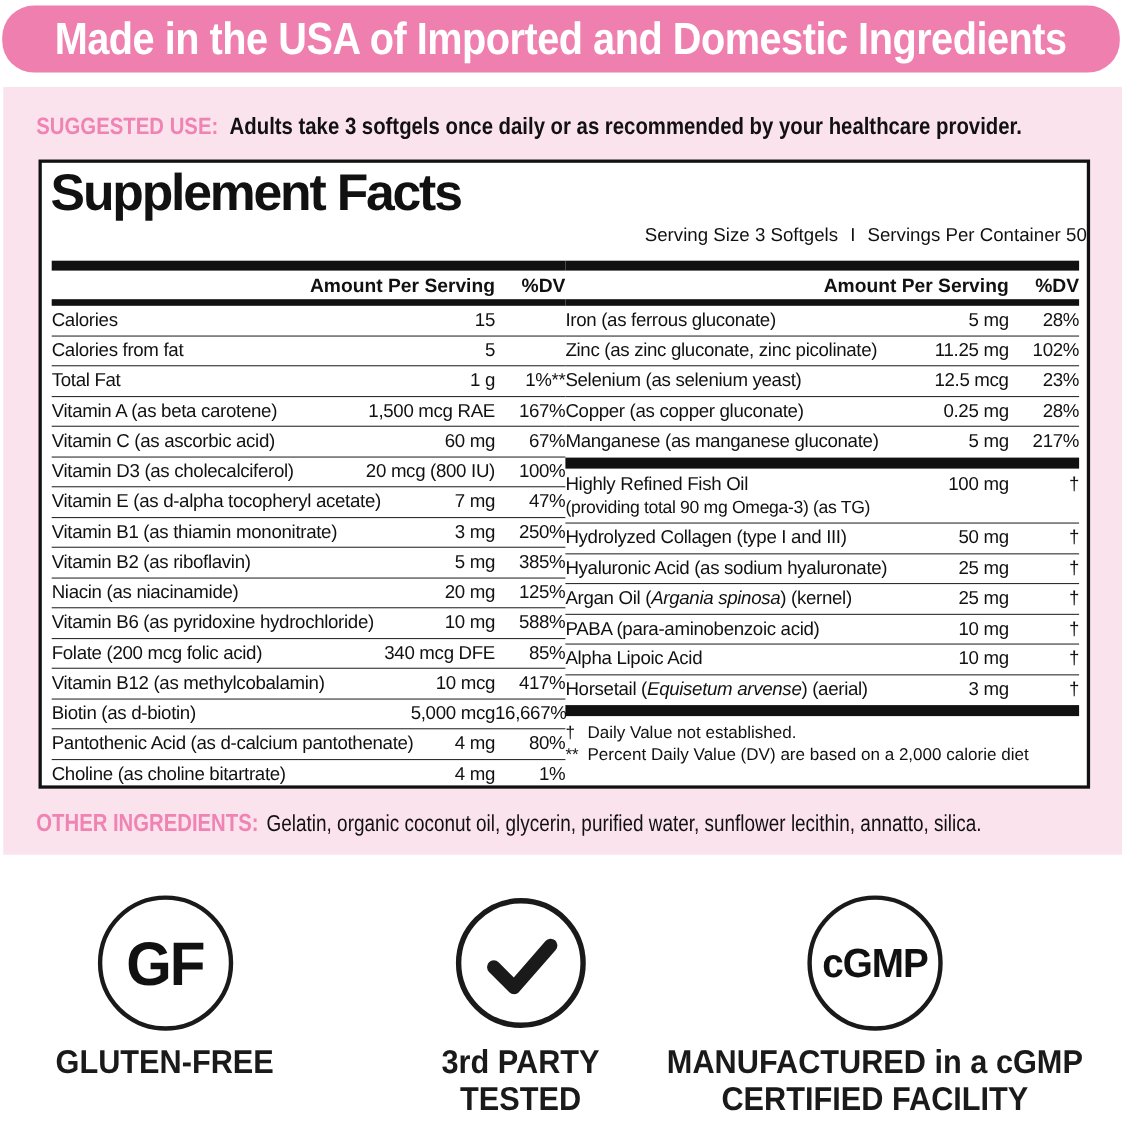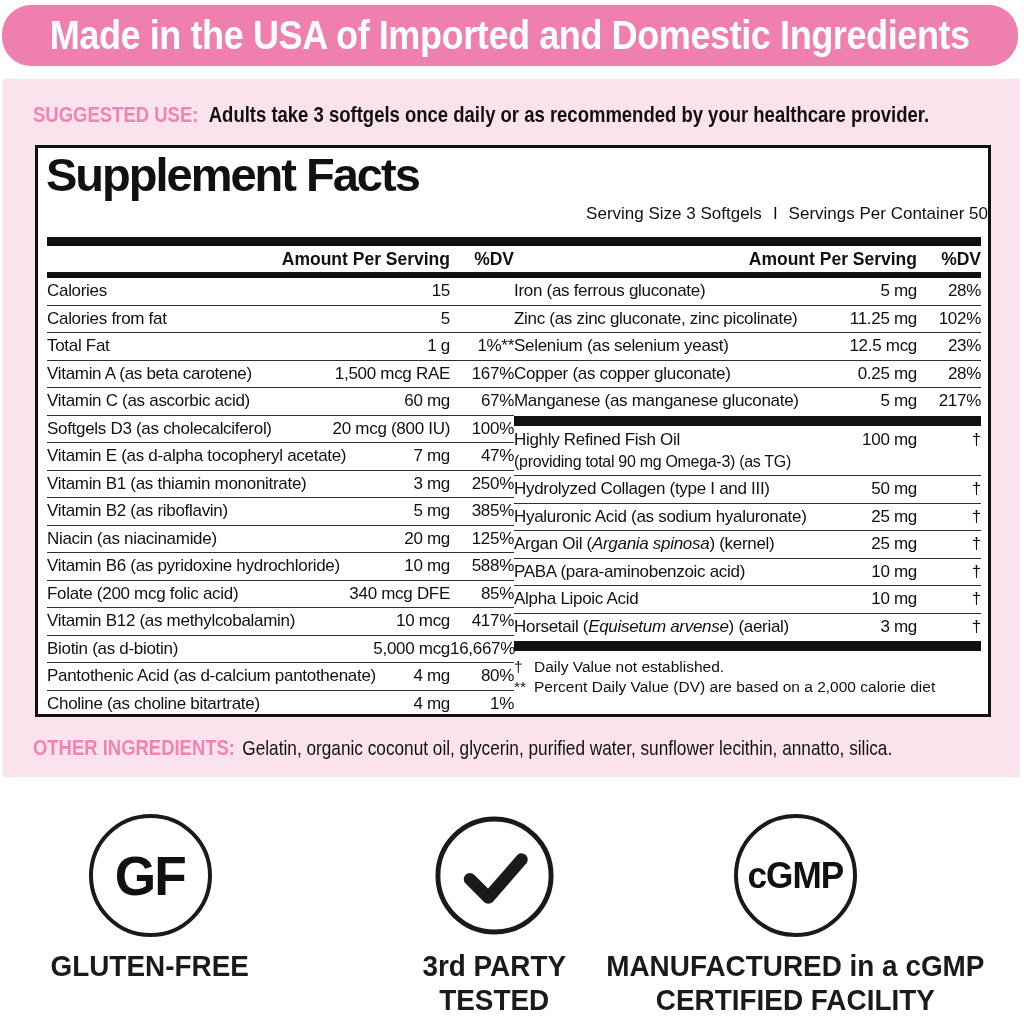--- a/index.html
+++ b/index.html
@@ -43,21 +43,21 @@
   .fn-mark{width:20px;flex:none;}
   .fn-text{flex:1;}
   
   .other{position:absolute;left:30px;top:656px;font-size:21px;white-space:nowrap;
     transform:scaleX(0.82);transform-origin:left center;}
   .other .pink-label{color:#ef84b4;font-weight:bold;font-size:22.5px;margin-right:9px;}
   
   .badges{position:absolute;left:0;top:814px;width:1024px;height:206px;}
   .badge{position:absolute;top:0;display:flex;flex-direction:column;align-items:center;}
   .badge1{left:30px;width:240px;}
-  .badge2{left:374px;width:240px;}
+  .badge2{left:353px;width:240px;}
   .badge3{left:608px;width:374px;}
   .circle{width:123px;height:123px;border:4.5px solid #1a1a1a;border-radius:50%;
     display:flex;align-items:center;justify-content:center;box-sizing:border-box;background:#fff;flex:none;}
   .gf-text{font-size:56px;font-weight:bold;letter-spacing:-2px;transform:scaleX(0.95);}
   .cgmp-text{font-size:37px;font-weight:bold;letter-spacing:-1px;transform:scaleX(0.95);}
   .badge-label{margin-top:12px;font-size:30px;font-weight:bold;text-align:center;
     line-height:1.12;transform:scaleX(0.93);white-space:nowrap;color:#1a1a1a;}
   .check-svg{display:block;}
 </style>
 </head>
@@ -117,21 +117,21 @@
             </div>
             <div class="nrow">
               <div class="nline">
                 <span class="n-name"><span>Vitamin C (as ascorbic acid)</span></span>
                 <span class="n-amount">60 mg</span>
                 <span class="n-dv">67%</span>
               </div>
             </div>
             <div class="nrow">
               <div class="nline">
-                <span class="n-name"><span>Softgels D3 (as cholecalciferol)</span></span>
+                <span class="n-name"><span>Vitamin D3 (as cholecalciferol)</span></span>
                 <span class="n-amount">20 mcg (800 IU)</span>
                 <span class="n-dv">100%</span>
               </div>
             </div>
             <div class="nrow">
               <div class="nline">
                 <span class="n-name"><span>Vitamin E (as d-alpha tocopheryl acetate)</span></span>
                 <span class="n-amount">7 mg</span>
                 <span class="n-dv">47%</span>
               </div>

